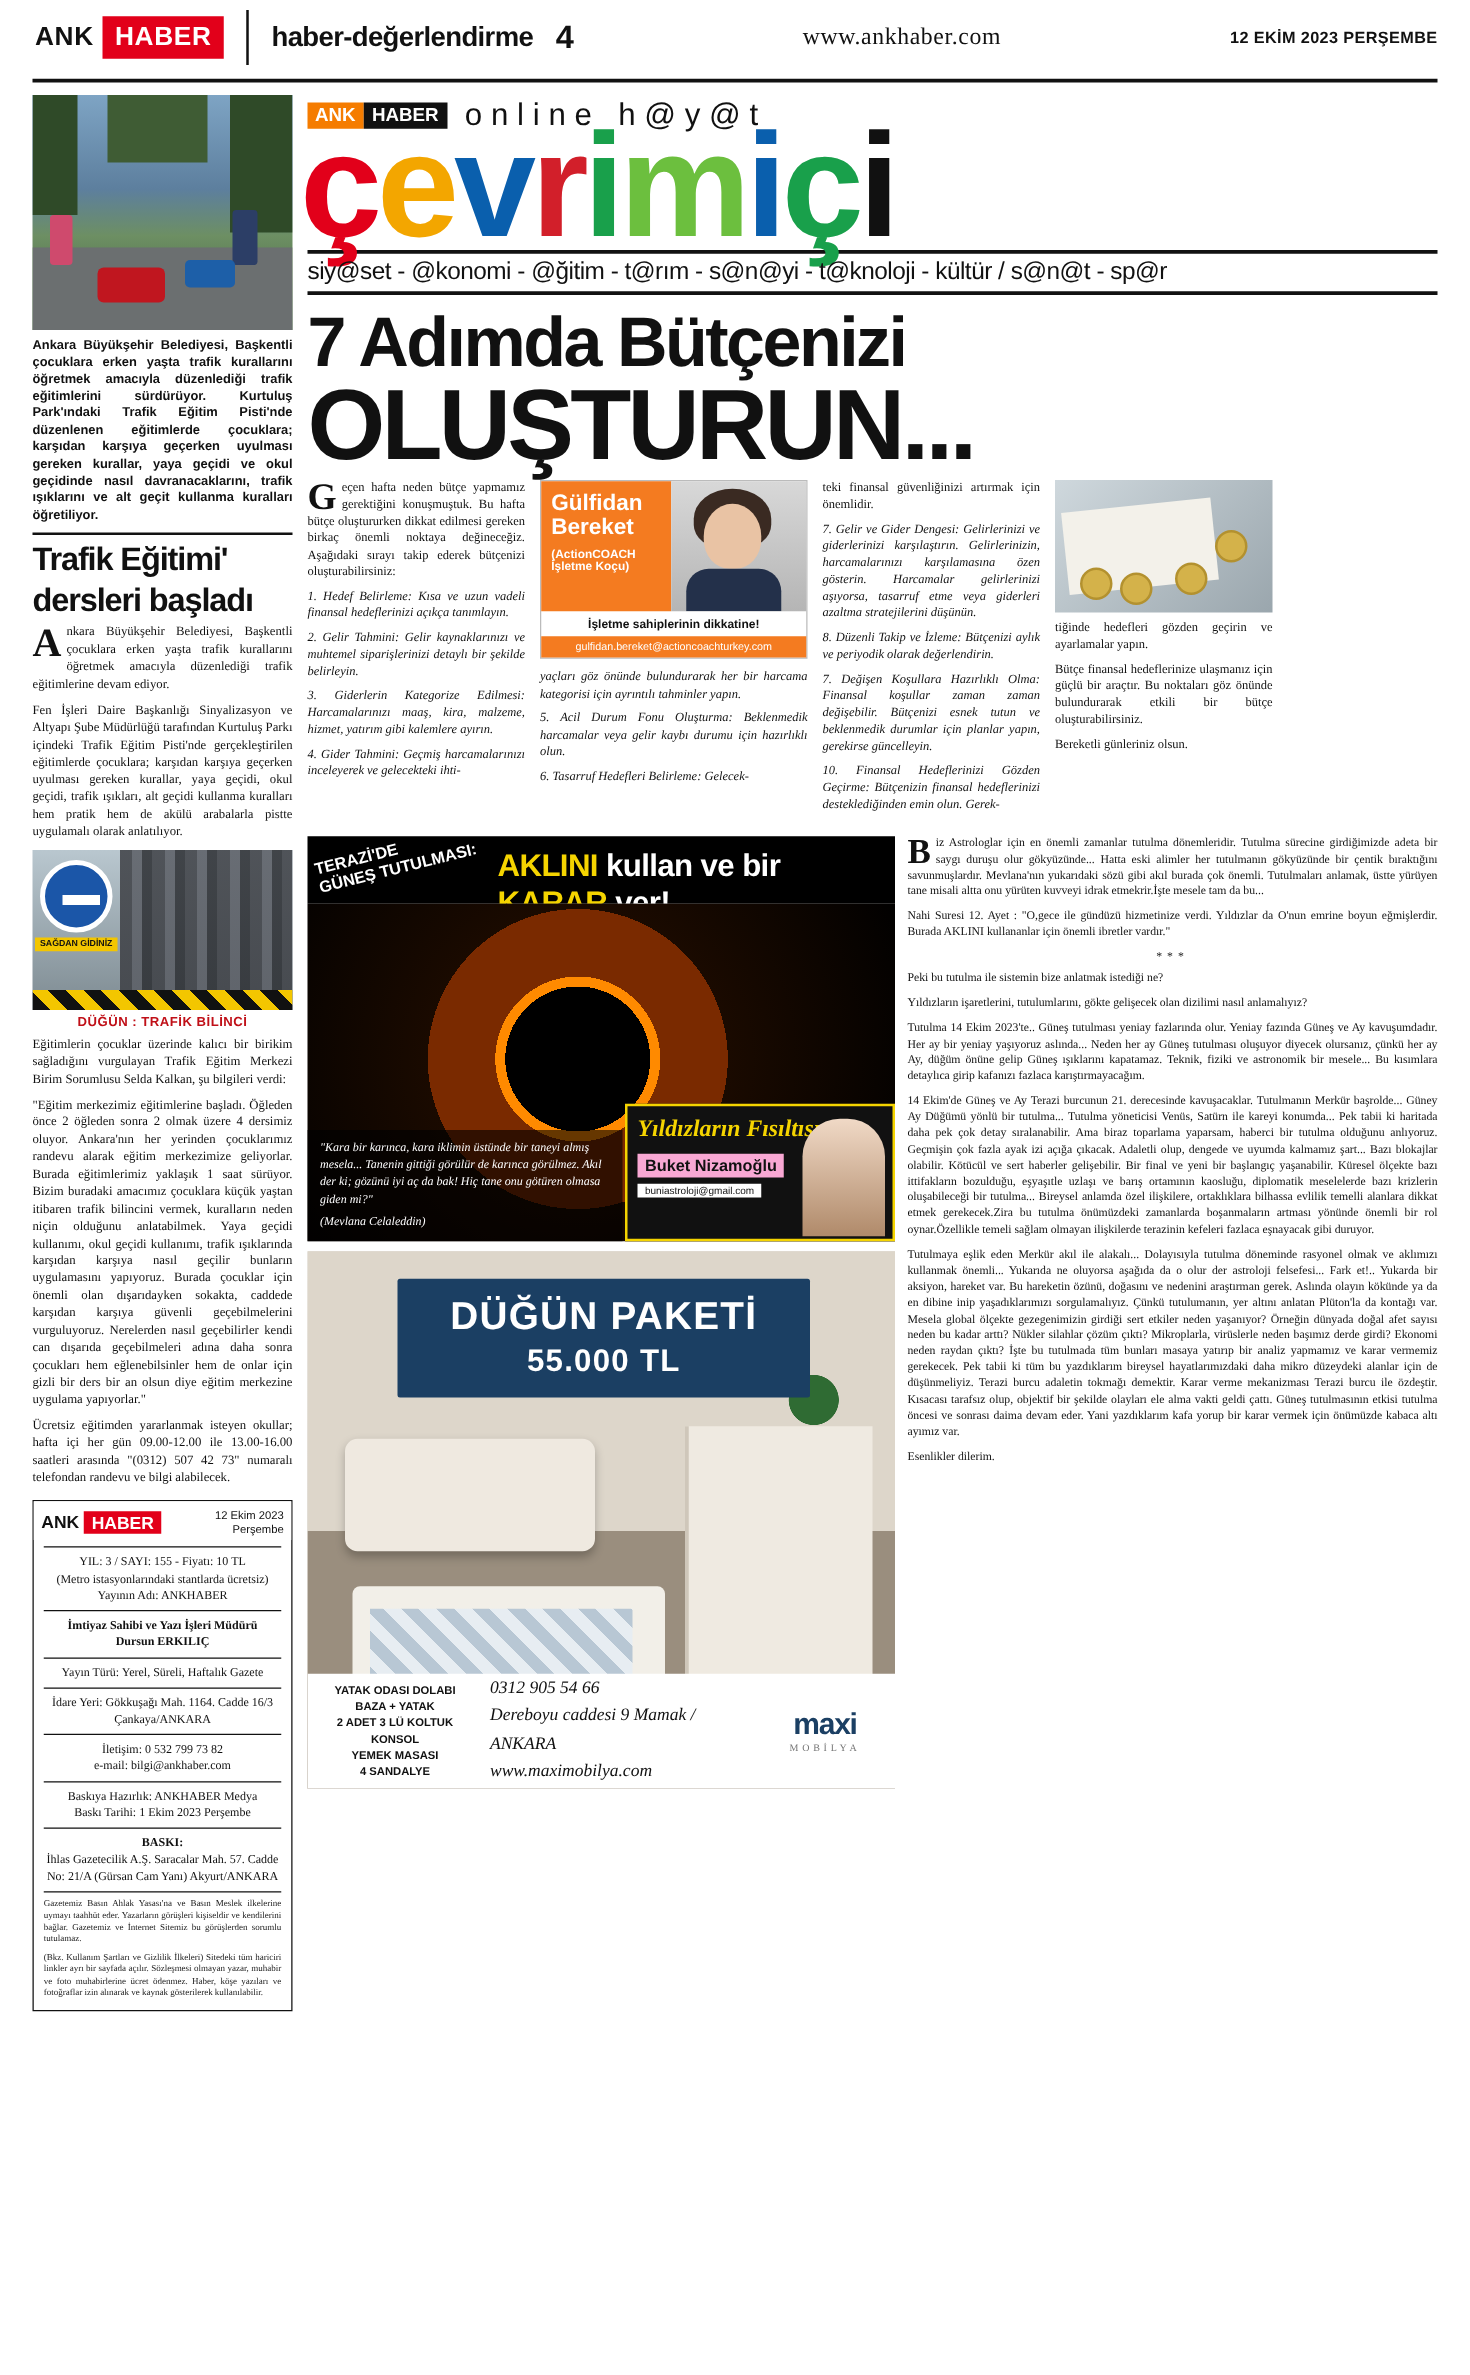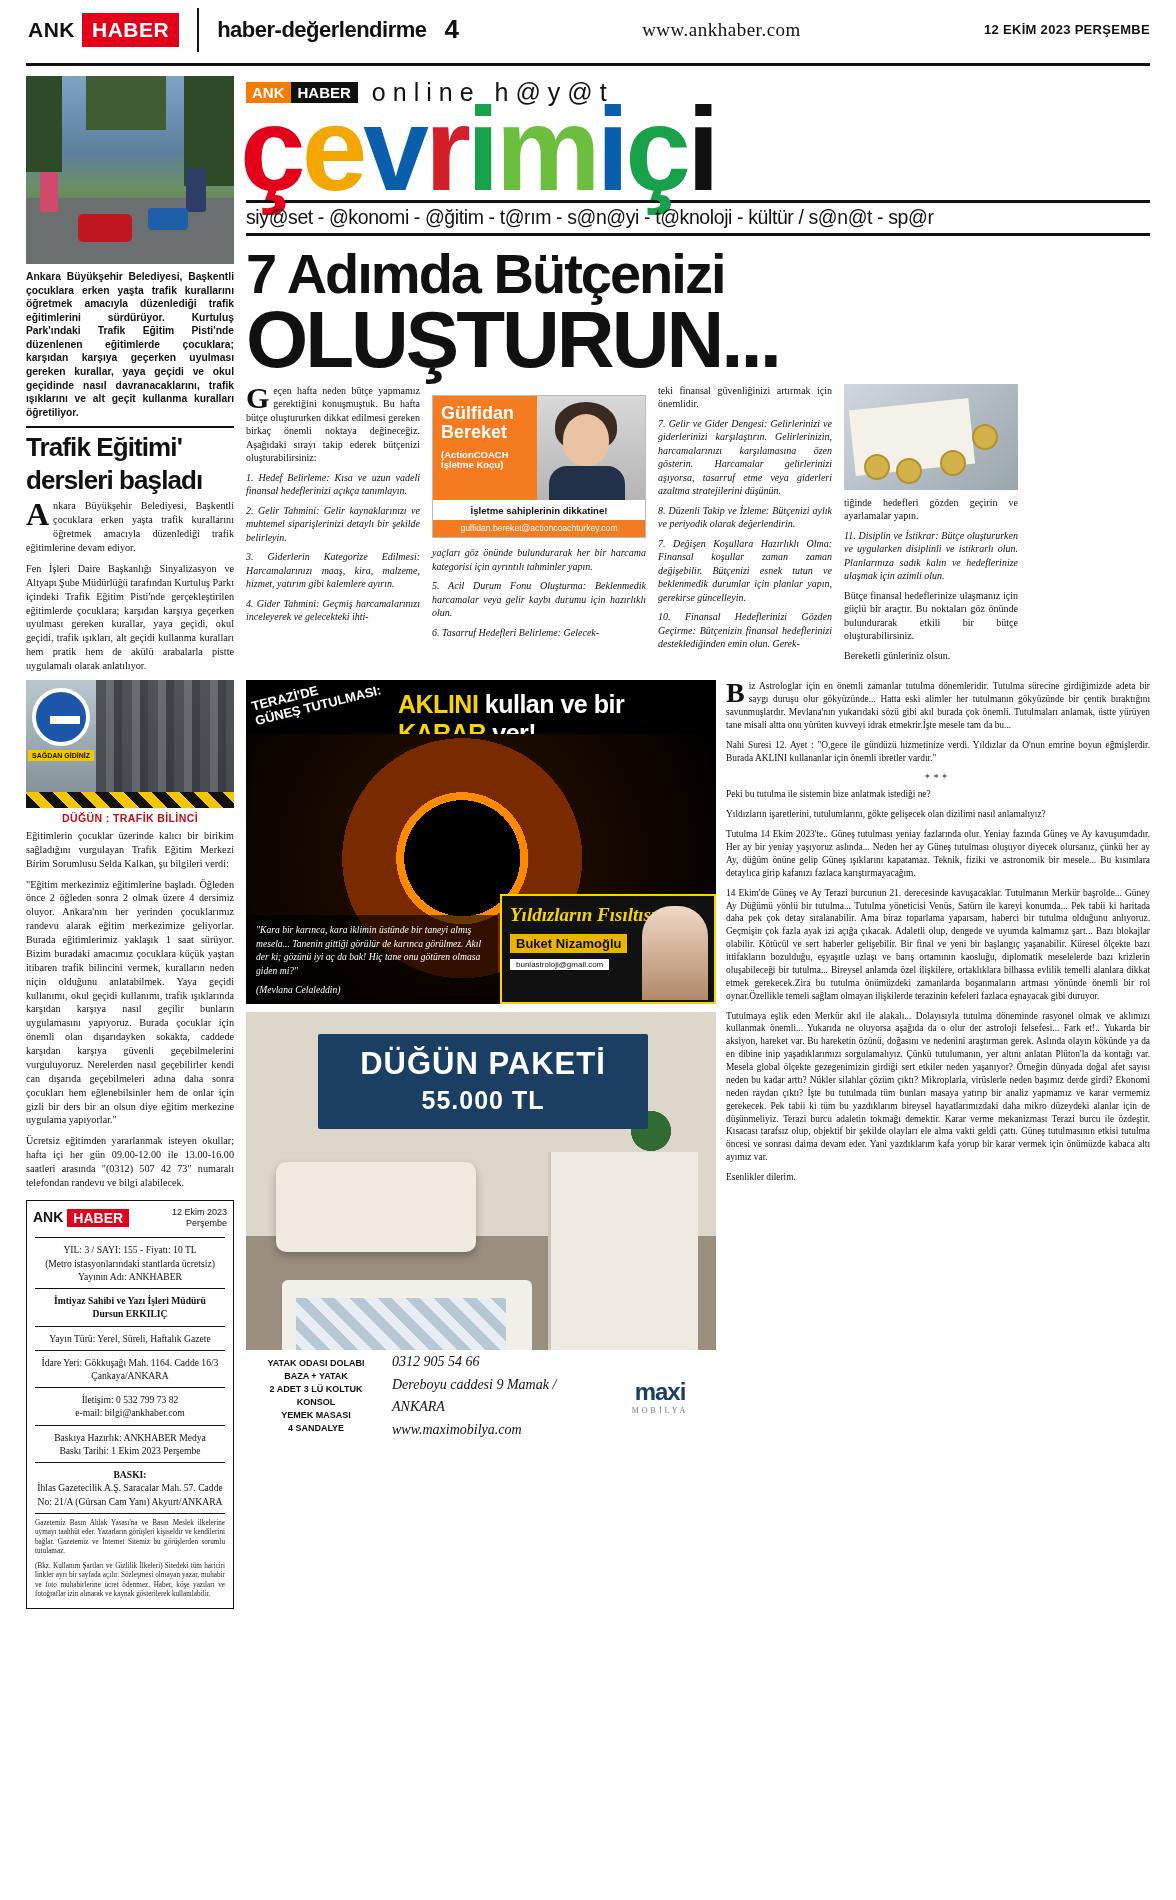--- a/index.html
+++ b/index.html
@@ -88,21 +88,21 @@
   .cev-word span:nth-child(7){color:#0a5fad}
   .cev-word span:nth-child(8){color:#19a04b}
   .cev-topics { font-family:"Liberation Sans", sans-serif; font-size:19.5px; letter-spacing:-0.4px; border-top:3px solid #111; border-bottom:3px solid #111; padding:3px 0 4px; margin-top:2px; }
 
   .big-head1 { font-family:"Liberation Sans", sans-serif; font-weight:bold; font-size:56px; letter-spacing:-2px; line-height:1.0; margin:10px 0 0; }
   .big-head2 { font-family:"Liberation Sans", sans-serif; font-weight:bold; font-size:80px; letter-spacing:-3px; line-height:0.95; margin:0 0 6px; }
 
   
   .art { display:flex; gap:12px; margin-top:4px; }
   .art .c { width:174px; font-size:10px; line-height:1.35; text-align:justify; }
-  .art .c.w2 { width:214px;margin-top:11px; }
+  .art .c.w2 { width:214px; }
   .art .c p { margin:0 0 6px; }
   .art .c p.it { font-style:italic; }
   .art .dropcap2::first-letter { float:left; font-size:30px; line-height:24px; font-weight:bold; padding:2px 4px 0 0; }
 
   .coach-card { width:214px; border:1px solid #bbb; background:#fff; }
   .coach-img { height:104px; display:flex; }
   .coach-left { width:104px; background:#f47b20; color:#fff; font-family:"Liberation Sans",sans-serif; font-weight:bold; padding:8px 6px 0 8px; }
   .coach-left .n1 { font-size:18px; line-height:1.05; }
   .coach-left .n2 { font-size:9.5px; margin-top:8px; line-height:1.15; }
   .coach-right { flex:1; background:linear-gradient(#d8d8d8,#b5b5b5); position:relative; overflow:hidden; }
@@ -123,21 +123,21 @@
 
   .astro-banner { position:relative; width:470px; height:54px; background:#000; overflow:hidden; }
   .astro-banner .terazi { position:absolute; left:6px; top:4px; color:#fff; font-family:"Liberation Sans",sans-serif; font-weight:bold; font-size:13px; transform:rotate(-14deg); line-height:1.15; }
   .astro-banner .slogan { position:absolute; left:152px; top:10px; font-family:"Liberation Sans",sans-serif; font-weight:bold; font-size:25px; color:#fff; letter-spacing:-0.5px; }
   .astro-banner .slogan .y { color:#f5d400; }
 
   .eclipse { width:470px; height:270px; background:radial-gradient(circle at 46% 46%, #000 0 58px, #ff8a00 58px 66px, #7a2a00 66px 120px, #1a0a00 120px, #000 100%); position:relative; }
   .quote-box { position:absolute; left:0; bottom:0; width:252px; background:rgba(0,0,0,.6); color:#fff; font-size:9.6px; line-height:1.42; padding:8px 10px; font-style:italic; }
   .fisilti { position:absolute; right:0; bottom:0; width:216px; height:110px; background:#111; border:2px solid #f5d400; overflow:hidden; }
   .fisilti .t1 { color:#f5d400; font-family:"Liberation Serif",serif; font-style:italic; font-weight:bold; font-size:19px; padding:8px 0 0 8px; }
-  .fisilti .t2 { background:#eab308; color:#111; font-family:"Liberation Sans",sans-serif; font-weight:bold; font-size:13px; margin:8px 8px 0; padding:2px 6px; display:inline-block; }
+  .fisilti .t2 { background:#f9a8d4; color:#111; font-family:"Liberation Sans",sans-serif; font-weight:bold; font-size:13px; margin:8px 8px 0; padding:2px 6px; display:inline-block; }
   .fisilti .t3 { background:#fff; color:#111; font-family:"Liberation Sans",sans-serif; font-size:8px; margin:4px 8px; padding:1px 6px; display:inline-block; }
   .fisilti .ph { position:absolute; right:6px; top:10px; width:66px; height:94px; background:linear-gradient(#f0d9c6,#b08a6a); border-radius:30px 30px 0 0; }
 
   .ad-mobilya { width:470px; height:430px; margin-top:8px; position:relative; background:linear-gradient(#d9d2c8,#b7ada0); overflow:hidden; }
   .ad-room { position:absolute; inset:0; background:
       linear-gradient(180deg,#ddd6ca 0 52%,#9a8e7e 52% 100%); }
   .ad-sofa { position:absolute; left:30px; top:150px; width:200px; height:90px; background:#efe9e0; border-radius:10px; box-shadow:0 4px 8px rgba(0,0,0,.25); }
   .ad-bed { position:absolute; left:36px; top:268px; width:250px; height:120px; background:#f2efe8; border-radius:6px; }
   .ad-bed:after { content:""; position:absolute; left:14px; top:18px; width:210px; height:60px; background:repeating-linear-gradient(45deg,#b8c7d4 0 10px,#e7edf2 10px 20px); }
   .ad-wardrobe { position:absolute; right:18px; top:140px; width:150px; height:250px; background:#efeae1; border-left:3px solid #cfc7ba; }
@@ -313,21 +313,20 @@
         <div class="c">
           <div class="photo-money">
             <div class="doc"></div>
             <div class="coin" style="left:20px;top:70px"></div>
             <div class="coin" style="left:52px;top:74px"></div>
             <div class="coin" style="left:96px;top:66px"></div>
             <div class="coin" style="left:128px;top:40px"></div>
           </div>
           <div style="height:6px"></div>
           <p>tiğinde hedefleri gözden geçirin ve ayarlamalar yapın.</p>
-          <p class="it">11. Disiplin ve İstikrar: Bütçe oluştururken ve uygularken disiplinli ve istikrarlı olun. Planlarınıza sadık kalın ve hedeflerinize ulaşmak için azimli olun.</p>
           <p>Bütçe finansal hedeflerinize ulaşmanız için güçlü bir araçtır. Bu noktaları göz önünde bulundurarak etkili bir bütçe oluşturabilirsiniz.</p>
           <p>Bereketli günleriniz olsun.</p>
         </div>
       </div>
 
       <div class="bottom">
 
         <div class="bot-left">
 
           <div class="astro-banner">

